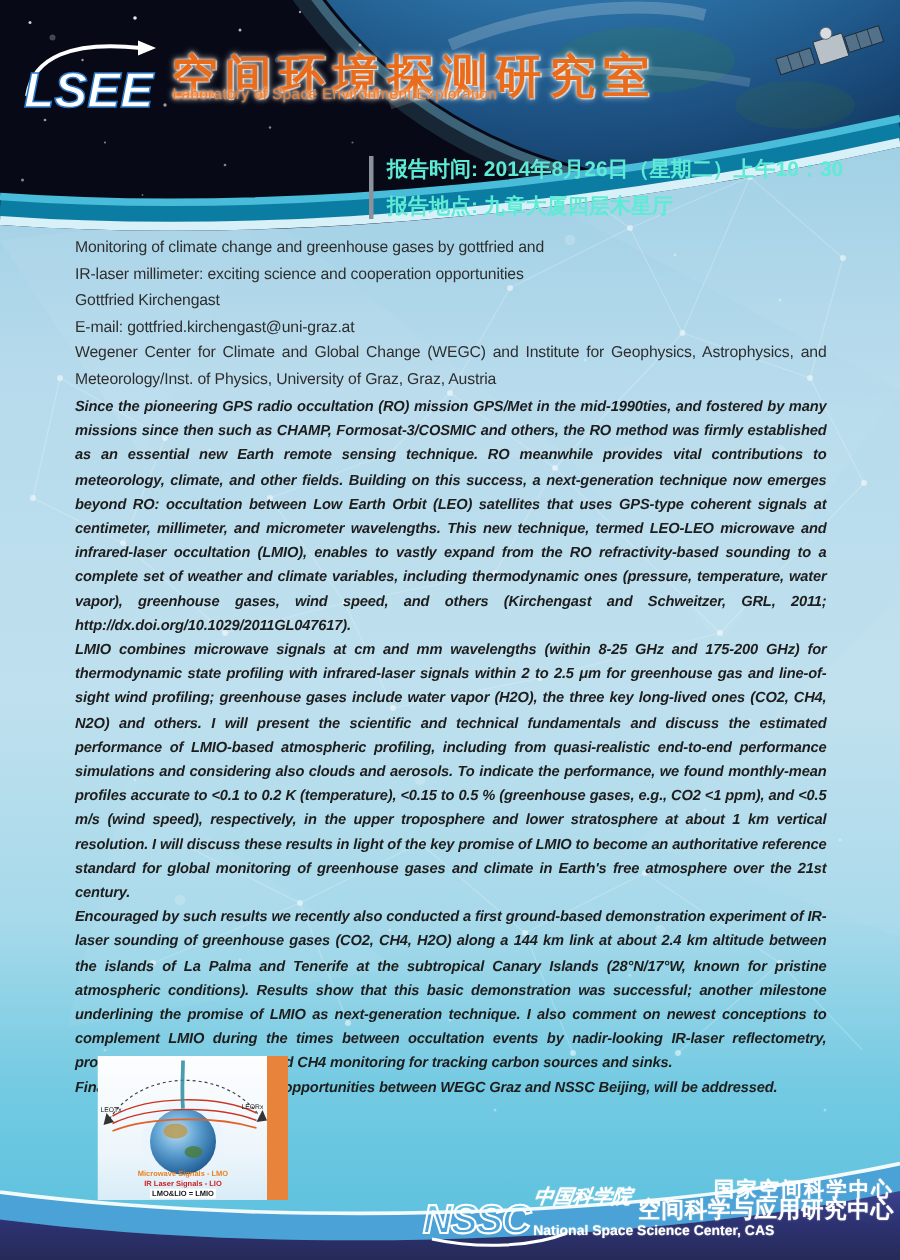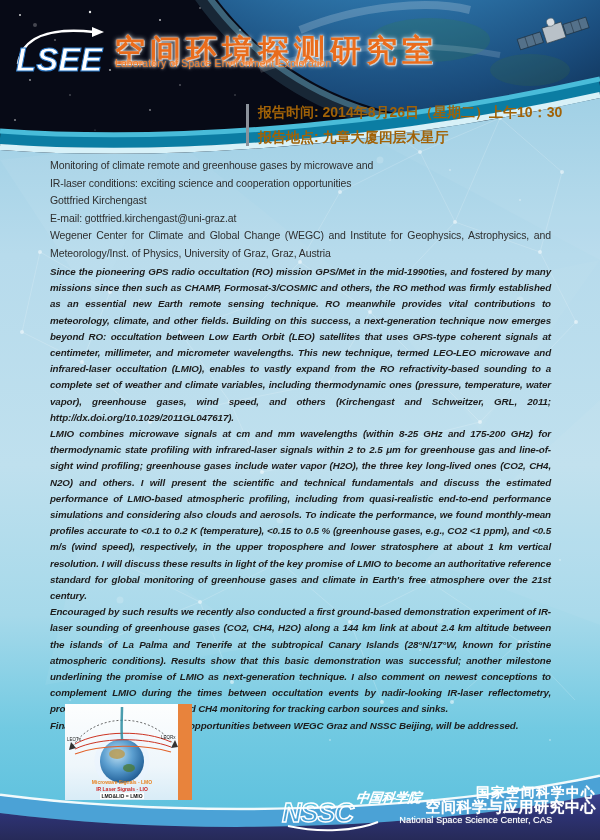--- a/index.html
+++ b/index.html
@@ -18,42 +18,42 @@
   }
   .lab-en {
     position:absolute; left:115px; top:58px; white-space:nowrap;
     font-size:10.3px; font-weight:normal; letter-spacing:.2px; color:#ef7c28;
     text-shadow:0 0 2px rgba(255,255,255,.95), 0 0 4px rgba(255,255,255,.5);
   }
 
   
   .notice { position:absolute; left:258px; top:100px; }
   .notice-bar { position:absolute; left:-12px; top:4px; width:3px; height:42px; background:#8b929b; }
-  .notice-line { font-size:14px; font-weight:bold; color:#a16207; line-height:25px; white-space:nowrap; }
+  .notice-line { font-size:14px; font-weight:bold; color:#5eead4; line-height:25px; white-space:nowrap; }
 
   
   .content { position:absolute; left:50px; top:157px; width:501px; color:#2e2e2e; }
   .meta-line { font-size:10.5px; line-height:17.5px; letter-spacing:-0.1px; }
   .affil { text-align:justify; }
   .abstract { margin-top:2px; }
   .abstract p {
     margin:0; font-size:9.8px; line-height:16.2px; letter-spacing:-0.12px;
     font-weight:bold; font-style:italic; text-align:justify; color:#1d1d1d;
   }
 
   .diagram { position:absolute; left:65px; top:704px; }
 
   
   .nssc { position:absolute; left:278px; top:792px; }
   .cas-block { position:absolute; right:4px; top:785px; color:#ffffff; text-shadow:0 0 1px rgba(255,255,255,.7); }
   .cas-row { display:flex; align-items:flex-start; }
   .cas-script { font-size:13px; font-weight:bold; font-style:italic; transform:skewX(-8deg); margin-top:4px; margin-right:5px; white-space:nowrap; }
   .cas-l1 { font-size:13.5px; font-weight:bold; letter-spacing:1.5px; white-space:nowrap; line-height:15px;text-align:right; }
   .cas-l2 { font-size:15px; font-weight:bold; letter-spacing:.5px; white-space:nowrap; line-height:13px; }
-  .cas-en { font-size:9.3px; font-weight:normal; white-space:nowrap; margin-top:2px; text-align:center; }
+  .cas-en { font-size:9.3px; font-weight:bold; white-space:nowrap; margin-top:2px; text-align:left; }
 </style>
 </head>
 <body>
 
 <div class="poster">
 
   <svg class="bg" viewBox="0 0 600 840" aria-hidden="true">
     <defs>
       <radialGradient id="earthG" cx="38%" cy="32%" r="75%">
         <stop offset="0%" stop-color="#cdeaf6"></stop>
@@ -267,22 +267,22 @@
   <div class="lab-cn">空间环境探测研究室</div>
   <div class="lab-en">Laboratory of Space Environment Exploration</div>
 
   <div class="notice">
     <div class="notice-bar"></div>
     <div class="notice-line">报告时间: 2014年8月26日（星期二）上午10：30</div>
     <div class="notice-line">报告地点: 九章大厦四层木星厅</div>
   </div>
 
   <div class="content">
-    <div class="meta-line">Monitoring of climate remote and greenhouse gases by microwave and</div>
-    <div class="meta-line">IR-laser conditions: exciting science and cooperation opportunities</div>
+    <div class="meta-line">Monitoring of climate change and greenhouse gases by gottfried and</div>
+    <div class="meta-line">IR-laser millimeter: exciting science and cooperation opportunities</div>
     <div class="meta-line">Gottfried Kirchengast</div>
     <div class="meta-line">E-mail: gottfried.kirchengast@uni-graz.at</div>
     <div class="meta-line affil">Wegener Center for Climate and Global Change (WEGC) and Institute for Geophysics, Astrophysics, and Meteorology/Inst. of Physics, University of Graz, Graz, Austria</div>
     <div class="abstract">
       <p>Since the pioneering GPS radio occultation (RO) mission GPS/Met in the mid-1990ties, and fostered by many missions since then such as CHAMP, Formosat-3/COSMIC and others, the RO method was firmly established as an essential new Earth remote sensing technique. RO meanwhile provides vital contributions to meteorology, climate, and other fields. Building on this success, a next-generation technique now emerges beyond RO: occultation between Low Earth Orbit (LEO) satellites that uses GPS-type coherent signals at centimeter, millimeter, and micrometer wavelengths. This new technique, termed LEO-LEO microwave and infrared-laser occultation (LMIO), enables to vastly expand from the RO refractivity-based sounding to a complete set of weather and climate variables, including thermodynamic ones (pressure, temperature, water vapor), greenhouse gases, wind speed, and others (Kirchengast and Schweitzer, GRL, 2011; http://dx.doi.org/10.1029/2011GL047617).</p>
       <p>LMIO combines microwave signals at cm and mm wavelengths (within 8-25 GHz and 175-200 GHz) for thermodynamic state profiling with infrared-laser signals within 2 to 2.5 μm for greenhouse gas and line-of-sight wind profiling; greenhouse gases include water vapor (H2O), the three key long-lived ones (CO2, CH4, N2O) and others. I will present the scientific and technical fundamentals and discuss the estimated performance of LMIO-based atmospheric profiling, including from quasi-realistic end-to-end performance simulations and considering also clouds and aerosols. To indicate the performance, we found monthly-mean profiles accurate to &lt;0.1 to 0.2 K (temperature), &lt;0.15 to 0.5 % (greenhouse gases, e.g., CO2 &lt;1 ppm), and &lt;0.5 m/s (wind speed), respectively, in the upper troposphere and lower stratosphere at about 1 km vertical resolution. I will discuss these results in light of the key promise of LMIO to become an authoritative reference standard for global monitoring of greenhouse gases and climate in Earth's free atmosphere over the 21st century.</p>
       <p>Encouraged by such results we recently also conducted a first ground-based demonstration experiment of IR-laser sounding of greenhouse gases (CO2, CH4, H2O) along a 144 km link at about 2.4 km altitude between the islands of La Palma and Tenerife at the subtropical Canary Islands (28°N/17°W, known for pristine atmospheric conditions). Results show that this basic demonstration was successful; another milestone underlining the promise of LMIO as next-generation technique. I also comment on newest conceptions to complement LMIO during the times between occultation events by nadir-looking IR-laser reflectometry, providing near-surface CO2 and CH4 monitoring for tracking carbon sources and sinks.</p>
       <p>Finally, possible collaboration opportunities between WEGC Graz and NSSC Beijing, will be addressed.</p>
     </div>
   </div>

